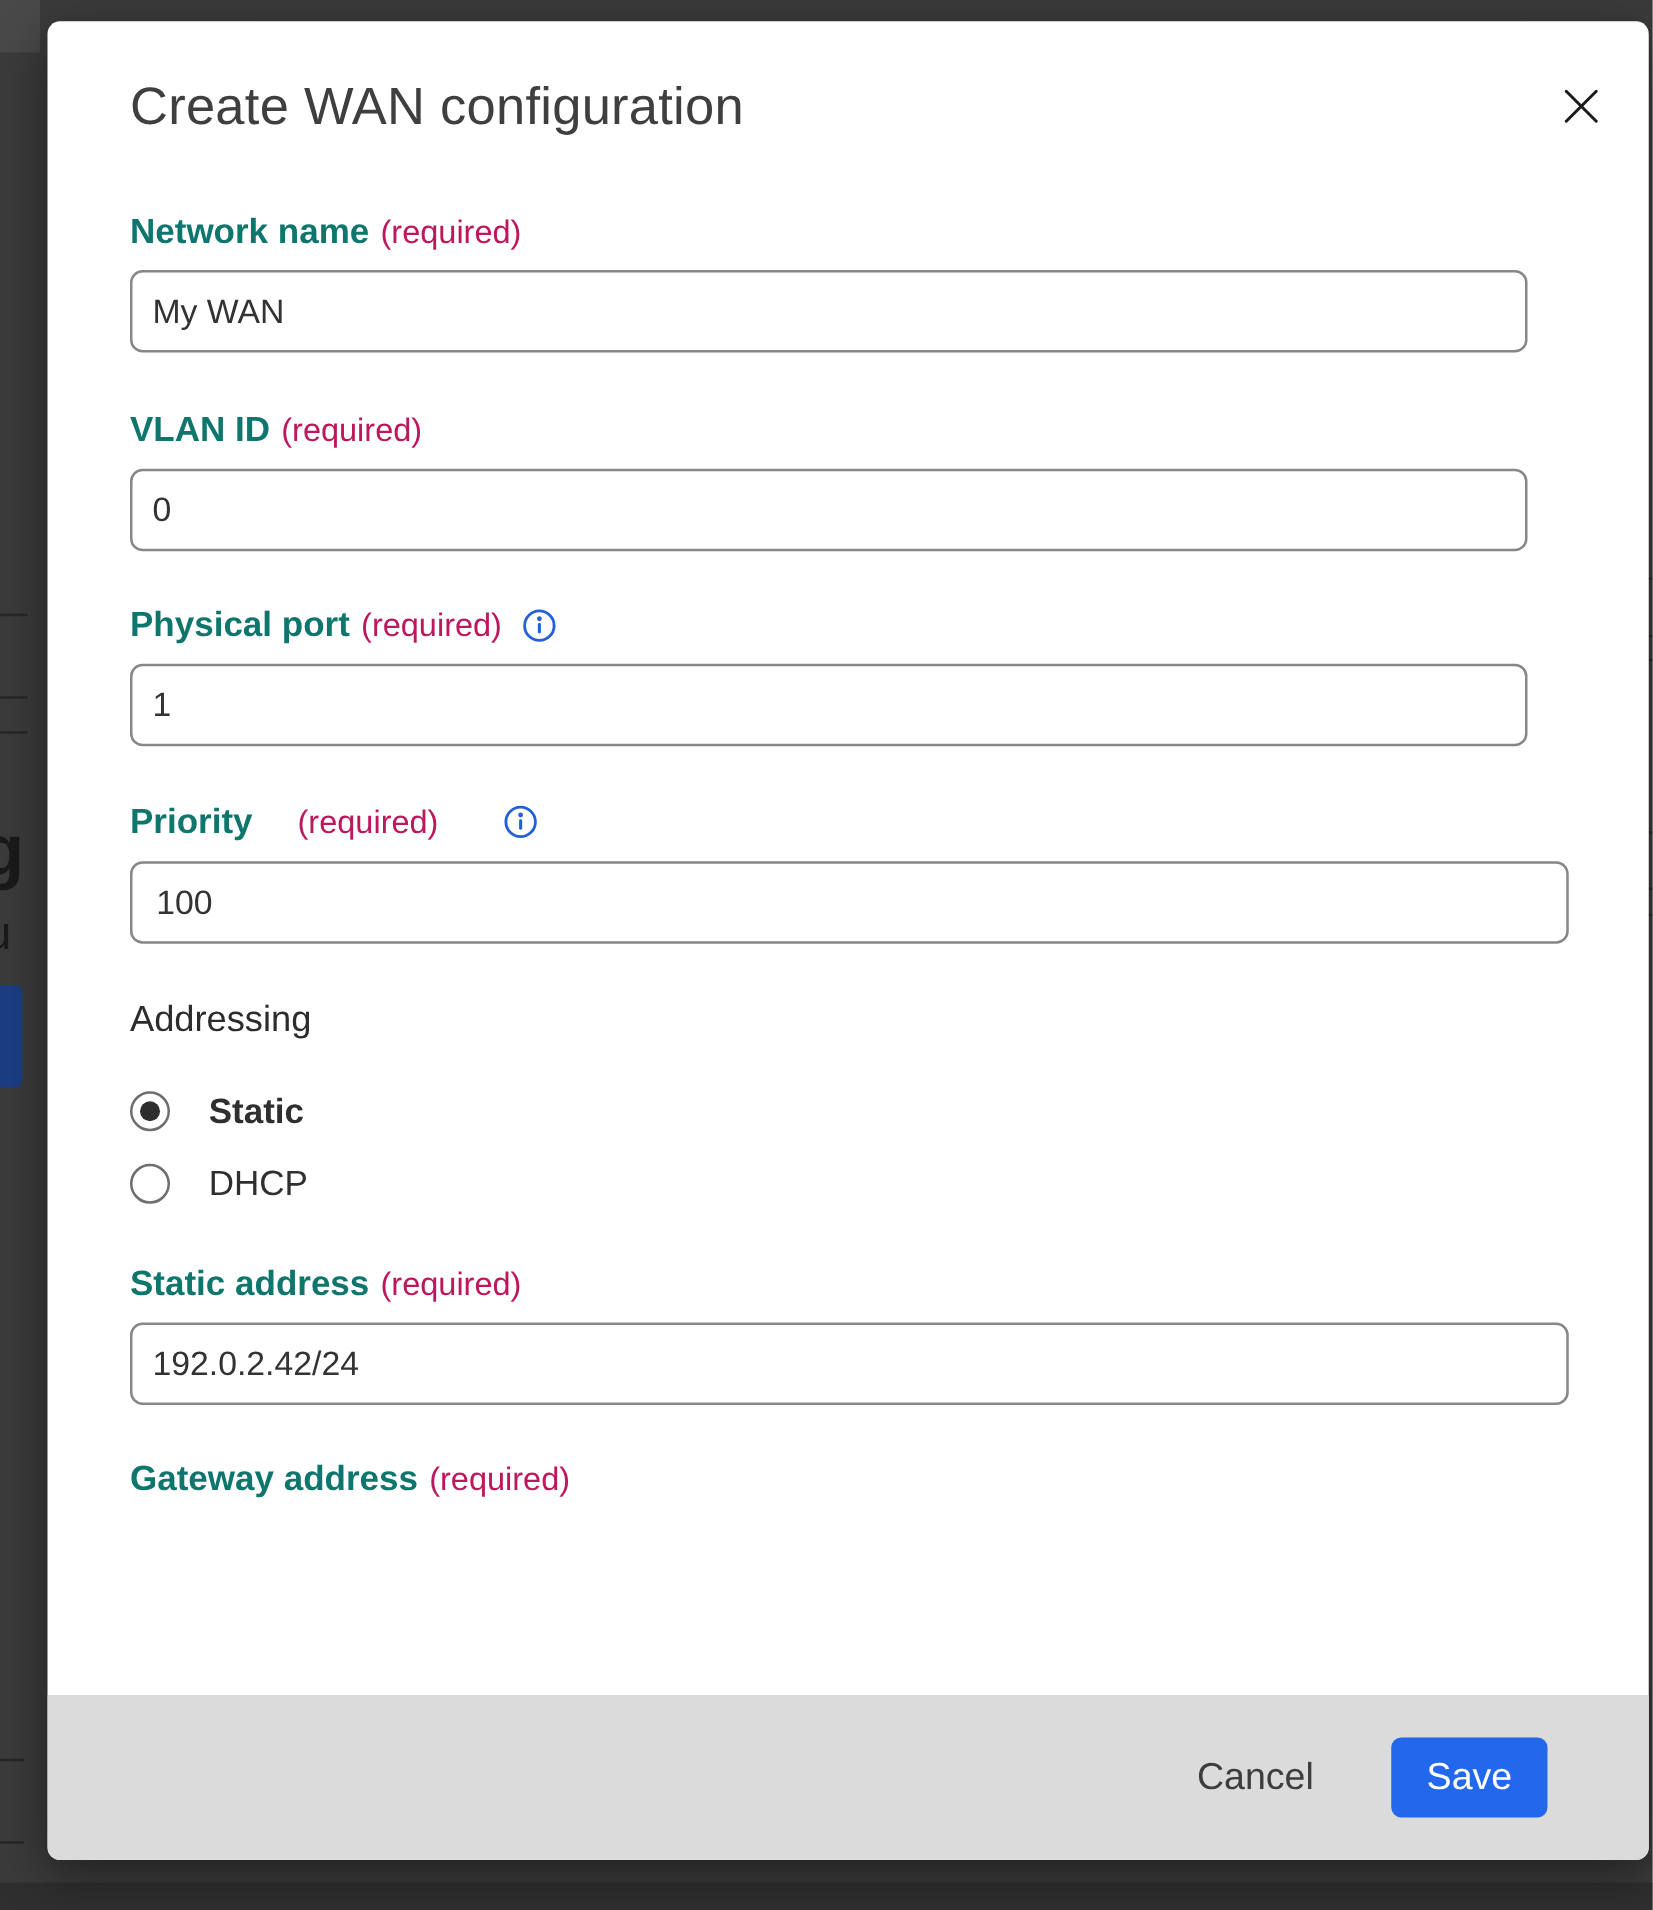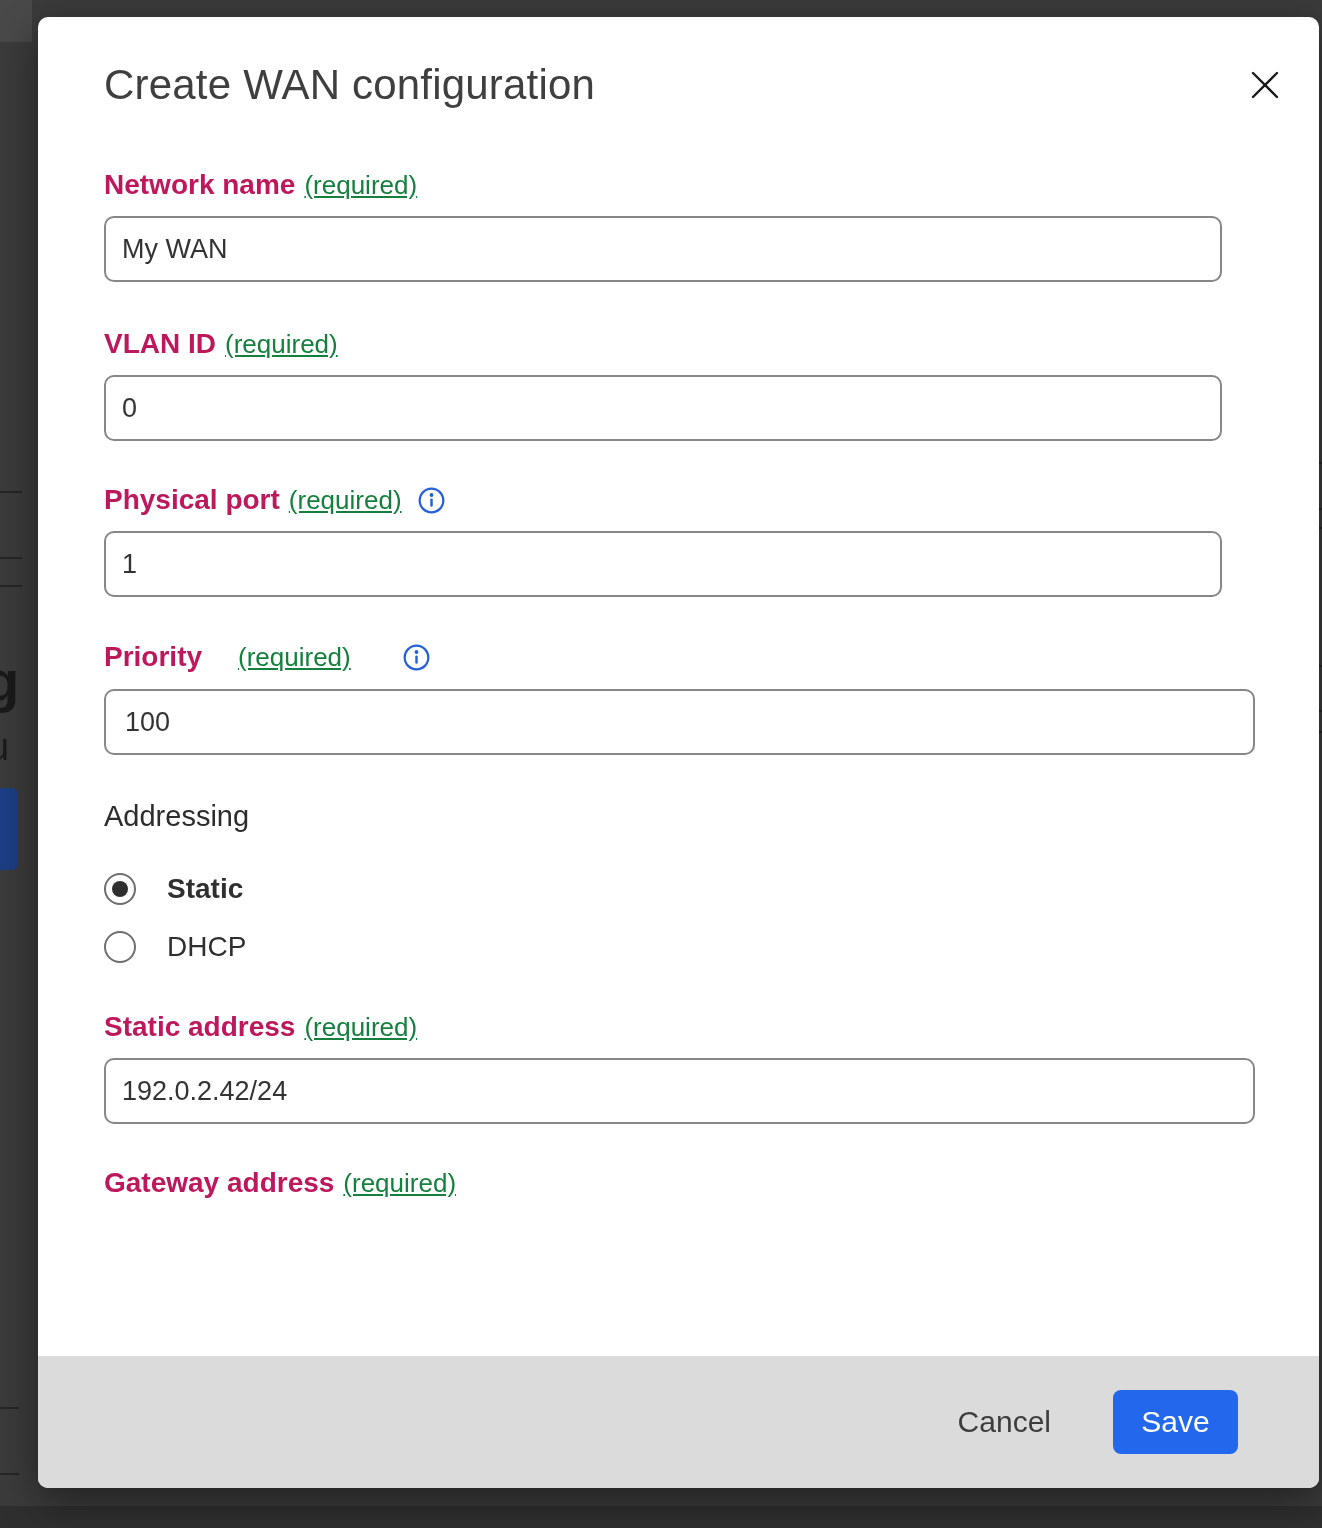--- a/index.html
+++ b/index.html
@@ -65,22 +65,22 @@
     margin-top: 43px;
     font-size: 42px; font-weight: 400; color: #3f3f3f;
     line-height: 50px; letter-spacing: 0.2px;
   }
 
   .label-row {
     display: flex; align-items: center;
     height: 34px;
     line-height: 34px;
   }
-  .lbl { font-size: 28px; font-weight: 700; color: #be185d; }
-  .req { font-size: 26px; font-weight: 400; color: #15803d; margin-left: 9px; text-decoration: underline; }
+  .lbl { font-size: 28px; font-weight: 700; color: #0f766e; }
+  .req { font-size: 26px; font-weight: 400; color: #be185d; margin-left: 9px; }
   .label-row.no-gap .req { margin-left: 0; }
   .info { margin-left: 16px; display: inline-flex; }
 
   .text-input {
     display: block;
     width: 1118px; height: 66px;
     border: 2px solid #878787; border-radius: 10px;
     padding: 0 19px;
     font-family: "Liberation Sans", "DejaVu Sans", sans-serif;
     font-size: 27px; color: #333333;

